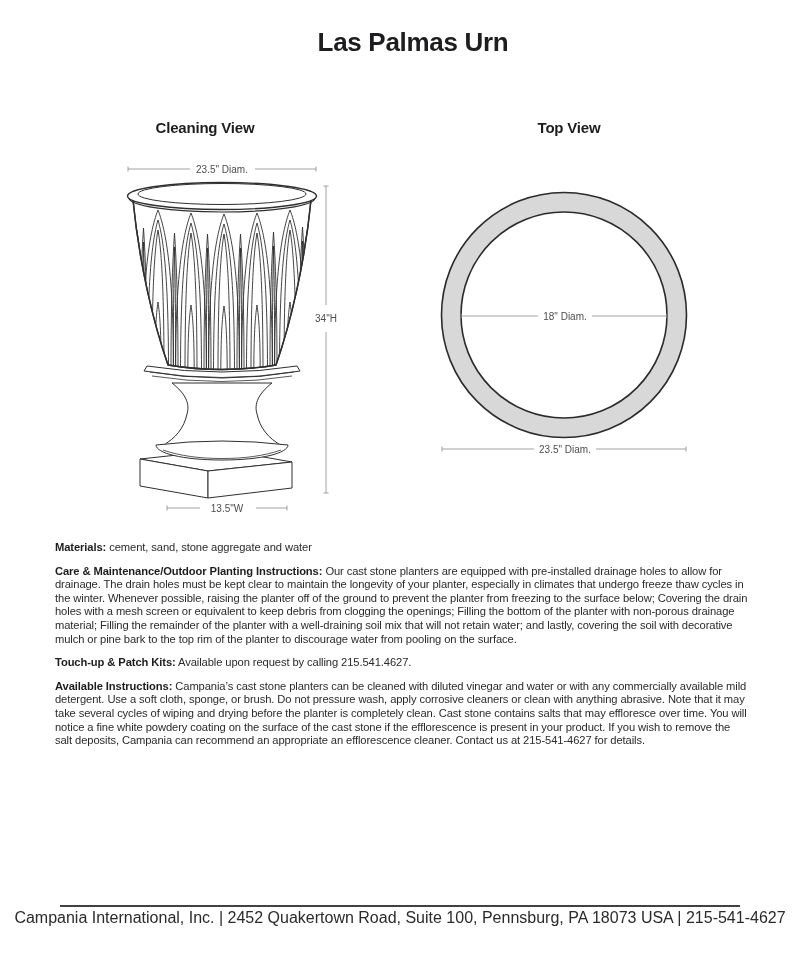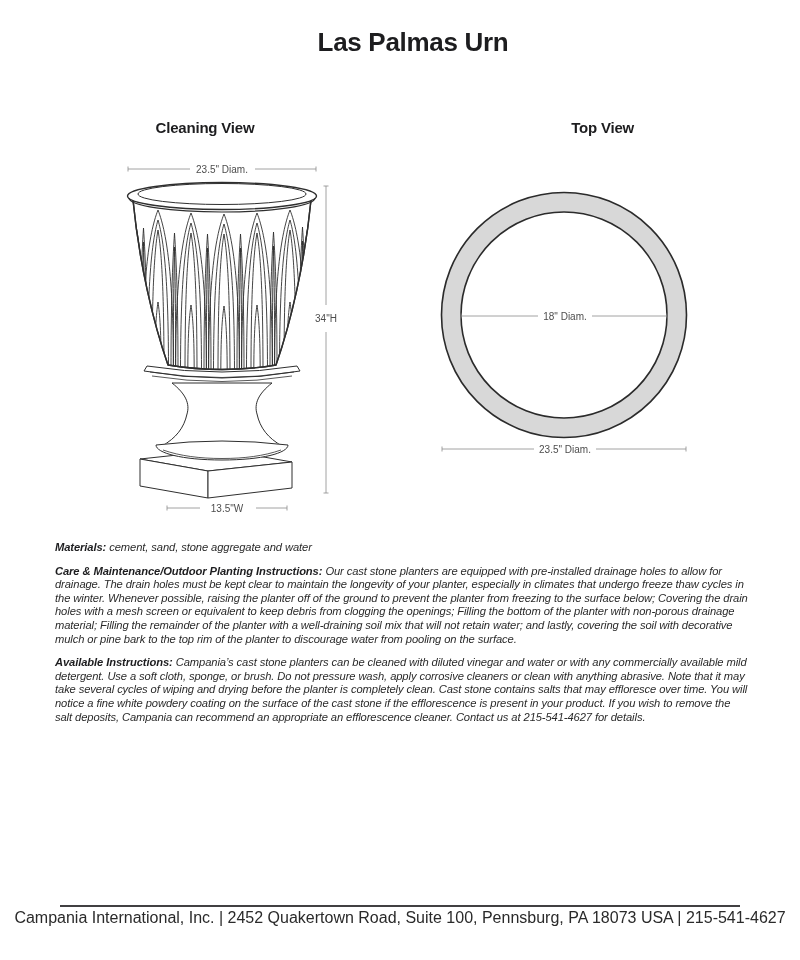--- a/index.html
+++ b/index.html
@@ -11,32 +11,32 @@
   .title{
     position:absolute;top:14px;left:0;width:800px;text-align:center;
     font-size:26px;font-weight:bold;letter-spacing:-0.3px;color:#1d1d1f;margin:13px;
   }
   
   .view-label{
     position:absolute;top:119px;font-size:15px;font-weight:bold;color:#1d1d1f;
     letter-spacing:-0.2px;
   }
   .view-label.iso{left:120px;width:170px;text-align:center;}
-  .view-label.top{left:464px;width:170px;text-align:right;}
+  .view-label.top{left:484px;width:170px;text-align:center;}
   
   svg.drawing{position:absolute;left:0;top:0;}
   .dim-text{
     font-family:"Liberation Sans",sans-serif;font-size:10px;fill:#4d4d4d;
   }
   
   .text-block{
     position:absolute;left:55px;top:541px;width:694px;
     font-size:11.2px;line-height:13.6px;letter-spacing:-0.1px;color:#2a2a2a;
   }
-  .text-block p{margin:0 0 10px 0;font-style:italic;}
+  .text-block p{margin:0 0 10px 0;}
   .text-block b{color:#1d1d1f;}
   
   .footer{position:absolute;left:0;top:905px;width:800px;text-align:center;}
   .footer .rule{width:680px;height:2px;background:#414042;margin:0 auto 5px auto;}
   .footer .line{font-size:16px;line-height:12.6px;color:#2a2a2a;}
   .footer a{color:#4a7fc1;text-decoration:underline;cursor:pointer;}
 </style>
 </head>
 <body>
 
@@ -150,20 +150,24 @@
   <div class="text-block">
     <p>
       <b>Materials:</b>
       <span>cement, sand, stone aggregate and water</span>
     </p>
     <p>
       <b>Care &amp; Maintenance/Outdoor Planting Instructions:</b>
       <span>Our cast stone planters are equipped with pre-installed drainage holes to allow for drainage. The drain holes must be kept clear to maintain the longevity of your planter, especially in climates that undergo freeze thaw cycles in the winter.  Whenever possible, raising the planter off of the ground to prevent the planter from freezing to the surface below; Covering the drain holes with a mesh screen or equivalent to keep debris from clogging the openings; Filling the bottom of the planter with non-porous drainage material; Filling the remainder of the planter with a well-draining soil mix that will not retain water; and lastly, covering the soil with decorative mulch or pine bark to the top rim of the planter to discourage water from pooling on the surface.</span>
     </p>
     <p>
+      <b>Touch-up &amp; Patch Kits:</b>
+      <span>Available upon request by calling 215.541.4627.</span>
+    </p>
+    <p>
       <b>Available Instructions:</b>
       <span>Campania’s cast stone planters can be cleaned with diluted vinegar and water or with any commercially available mild detergent. Use a soft cloth, sponge, or brush. Do not pressure wash, apply corrosive cleaners or clean with anything abrasive. Note that it may take several cycles of wiping and drying before the planter is completely clean. Cast stone contains salts that may effloresce over time. You will notice a fine white powdery coating on the surface of the cast stone if the efflorescence is present in your product. If you wish to remove the salt deposits, Campania can recommend an appropriate an efflorescence cleaner. Contact us at 215-541-4627 for details.</span>
     </p>
   </div>
 
   <div class="footer">
     <div class="rule"></div>
     <div class="line">Campania International, Inc. | 2452 Quakertown Road, Suite 100, Pennsburg, PA 18073 USA | 215-541-4627</div>
   </div>
 

